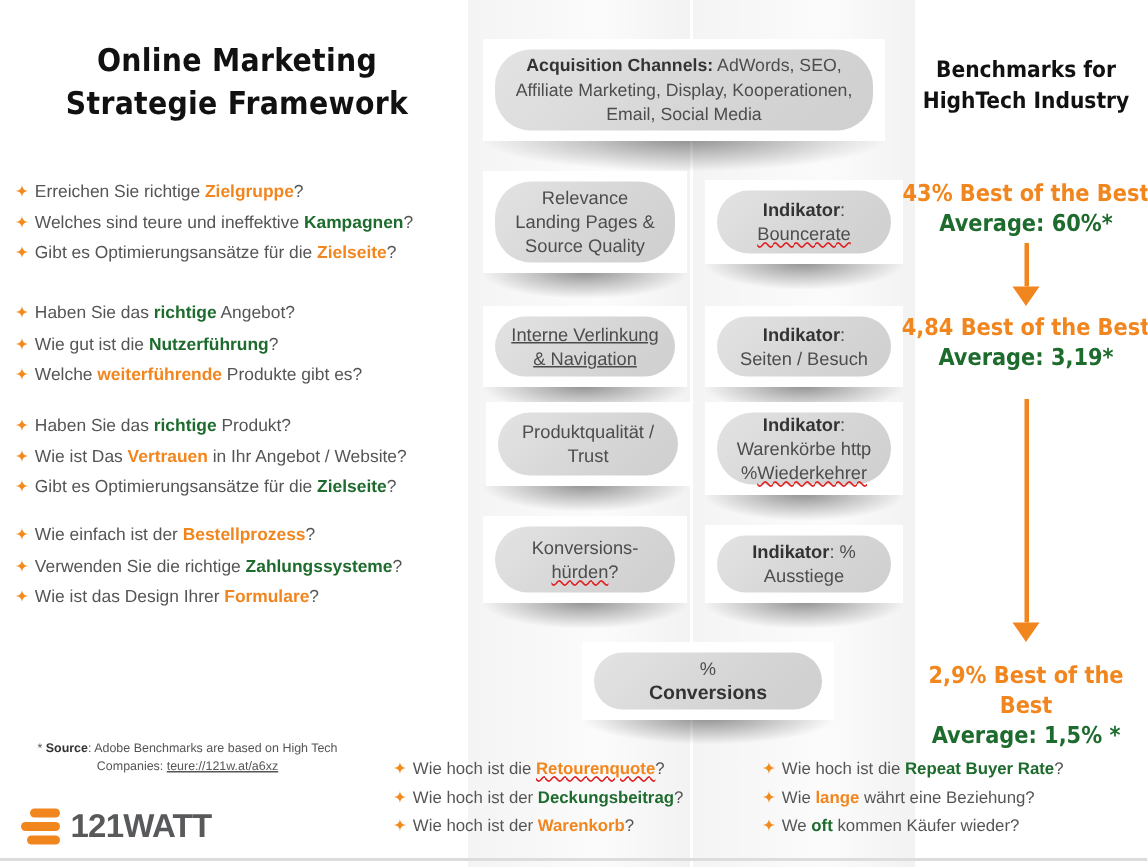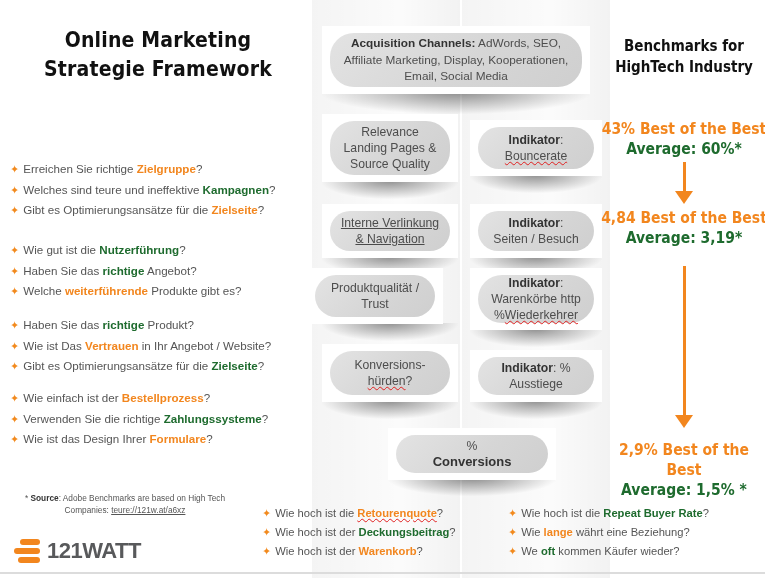--- a/index.html
+++ b/index.html
@@ -16,21 +16,21 @@
         background:linear-gradient(90deg,rgba(0,0,0,.045),rgba(0,0,0,.015) 60%,rgba(0,0,0,.05));}
   .band.b1{left:312px;width:148px;}
   .band.b2{left:462px;width:148px;}
 
   
   #title{position:absolute;left:12px;top:26px;width:292px;text-align:center;
          color:#111;font-size:21px;line-height:29px;font-weight:700;
          letter-spacing:.2px;font-family:"DejaVu Sans Condensed","Liberation Sans",sans-serif;}
 
   
-  .qgroup{position:absolute;left:10px;width:300px;margin-top:41px;}
+  .qgroup{position:absolute;left:10px;width:300px;}
   .q{font-size:11.6px;line-height:19.5px;color:#555;white-space:nowrap;}
   .q .bullet{color:#F28A1E;font-size:11px;margin-right:4px;}
   .o{color:#F2861E;font-weight:bold;}
   .g{color:#1E6B2E;font-weight:bold;}
   .sq{text-decoration:underline;text-decoration-style:wavy;
       text-decoration-color:#e02020;text-decoration-thickness:1px;}
 
   
   .card{position:absolute;background:#fff;box-sizing:border-box;
         padding:7px 8px;display:flex;align-items:center;justify-content:center;}
@@ -87,22 +87,22 @@
     <div>Online Marketing</div>
     <div>Strategie Framework</div>
   </div>
 
   <div class="qgroup" id="qg0" style="top:118px">
       <div class="q"><span class="bullet">✦</span><span>Erreichen Sie richtige </span><span class="o">Zielgruppe</span><span>?</span></div>
       <div class="q"><span class="bullet">✦</span><span>Welches sind teure und ineffektive </span><span class="g">Kampagnen</span><span>?</span></div>
       <div class="q"><span class="bullet">✦</span><span>Gibt es Optimierungsansätze für die </span><span class="o">Zielseite</span><span>?</span></div>
     </div>
   <div class="qgroup" id="qg1" style="top:199px">
+      <div class="q"><span class="bullet">✦</span><span>Haben Sie das </span><span class="g">richtige</span><span> Angebot?</span></div>
       <div class="q"><span class="bullet">✦</span><span>Wie gut ist die </span><span class="g">Nutzerführung</span><span>?</span></div>
-      <div class="q"><span class="bullet">✦</span><span>Haben Sie das </span><span class="g">richtige</span><span> Angebot?</span></div>
       <div class="q"><span class="bullet">✦</span><span>Welche </span><span class="o">weiterführende</span><span> Produkte gibt es?</span></div>
     </div>
   <div class="qgroup" id="qg2" style="top:274px">
       <div class="q"><span class="bullet">✦</span><span>Haben Sie das </span><span class="g">richtige</span><span> Produkt?</span></div>
       <div class="q"><span class="bullet">✦</span><span>Wie ist Das </span><span class="o">Vertrauen</span><span> in Ihr Angebot / Website?</span></div>
       <div class="q"><span class="bullet">✦</span><span>Gibt es Optimierungsansätze für die </span><span class="g">Zielseite</span><span>?</span></div>
     </div>
   <div class="qgroup" id="qg3" style="top:347px">
       <div class="q"><span class="bullet">✦</span><span>Wie einfach ist der </span><span class="o">Bestellprozess</span><span>?</span></div>
       <div class="q"><span class="bullet">✦</span><span>Verwenden Sie die richtige </span><span class="g">Zahlungssysteme</span><span>?</span></div>
@@ -130,21 +130,21 @@
         </div>
       </div>
       <div class="shadowband" style="left: 322px; top: 257px; width: 136px; height: 18px;"></div>
       <div class="card" style="left: 322px; top: 204px; width: 136px; height: 54px; text-decoration: underline;">
         <div class="inner">
           <div>Interne Verlinkung</div>
           <div>&amp; Navigation</div>
         </div>
       </div>
       <div class="shadowband" style="left: 322px; top: 323px; width: 136px; height: 18px;"></div>
-      <div class="card" style="left: 307px; top: 268px; width: 136px; height: 56px;">
+      <div class="card" style="left: 324px; top: 268px; width: 136px; height: 56px;">
         <div class="inner">
           <div>Produktqualität /</div>
           <div>Trust</div>
         </div>
       </div>
       <div class="shadowband" style="left: 322px; top: 401px; width: 136px; height: 18px;"></div>
       <div class="card" style="left: 322px; top: 344px; width: 136px; height: 58px;">
         <div class="inner">
           <div>Konversions-</div>
           <div><span class="sq">hürden</span>?</div>

